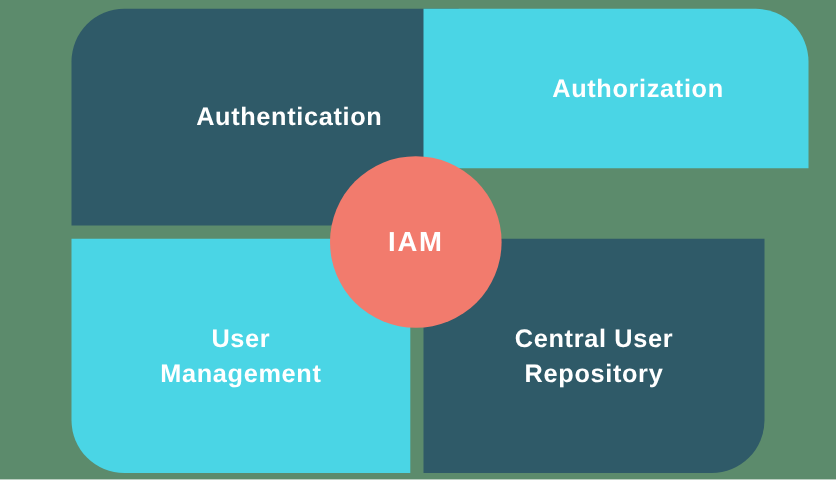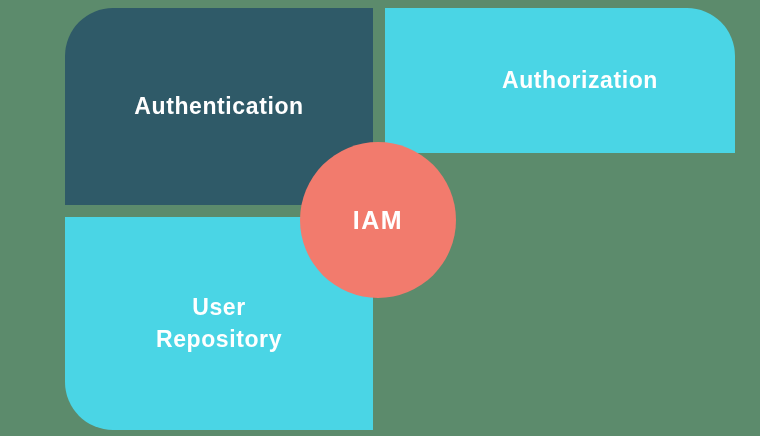--- a/index.html
+++ b/index.html
@@ -27,20 +27,21 @@
     font-weight: bold;
     font-size: 23px;
     letter-spacing: 0.6px;
     white-space: pre-line;
     line-height: 1.35;
   }
   .q-tl {
     left: 65px; top: 8px; width: 308px; height: 197px;
     background: var(--dark, #2f5a68);
     border-radius: 48px 0 0 0;
+    padding-left: 44px;
   }
   .q-tr {
     left: 385px; top: 8px; width: 310px; height: 145px;
     background: var(--cyan, #4ad5e5);
     border-radius: 0 48px 0 0;
     padding-left: 40px;
   }
   .q-bl {
     left: 65px; top: 217px; width: 308px; height: 213px;
     background: var(--cyan, #4ad5e5);
@@ -77,21 +78,25 @@
   <div class="quad q-tl">
     <span class="label">Authentication</span>
   </div>
 
   <div class="quad q-tr">
     <span class="label">Authorization</span>
   </div>
 
   <div class="quad q-bl">
     <span class="label">User
+Management</span>
+  </div>
+
+  <div class="quad q-br">
+    <span class="label">Central User
 Repository</span>
   </div>
-
 
   <div class="center-circle">
     <span class="label">IAM</span>
   </div>
 
 </div>
 
 </body></html>

